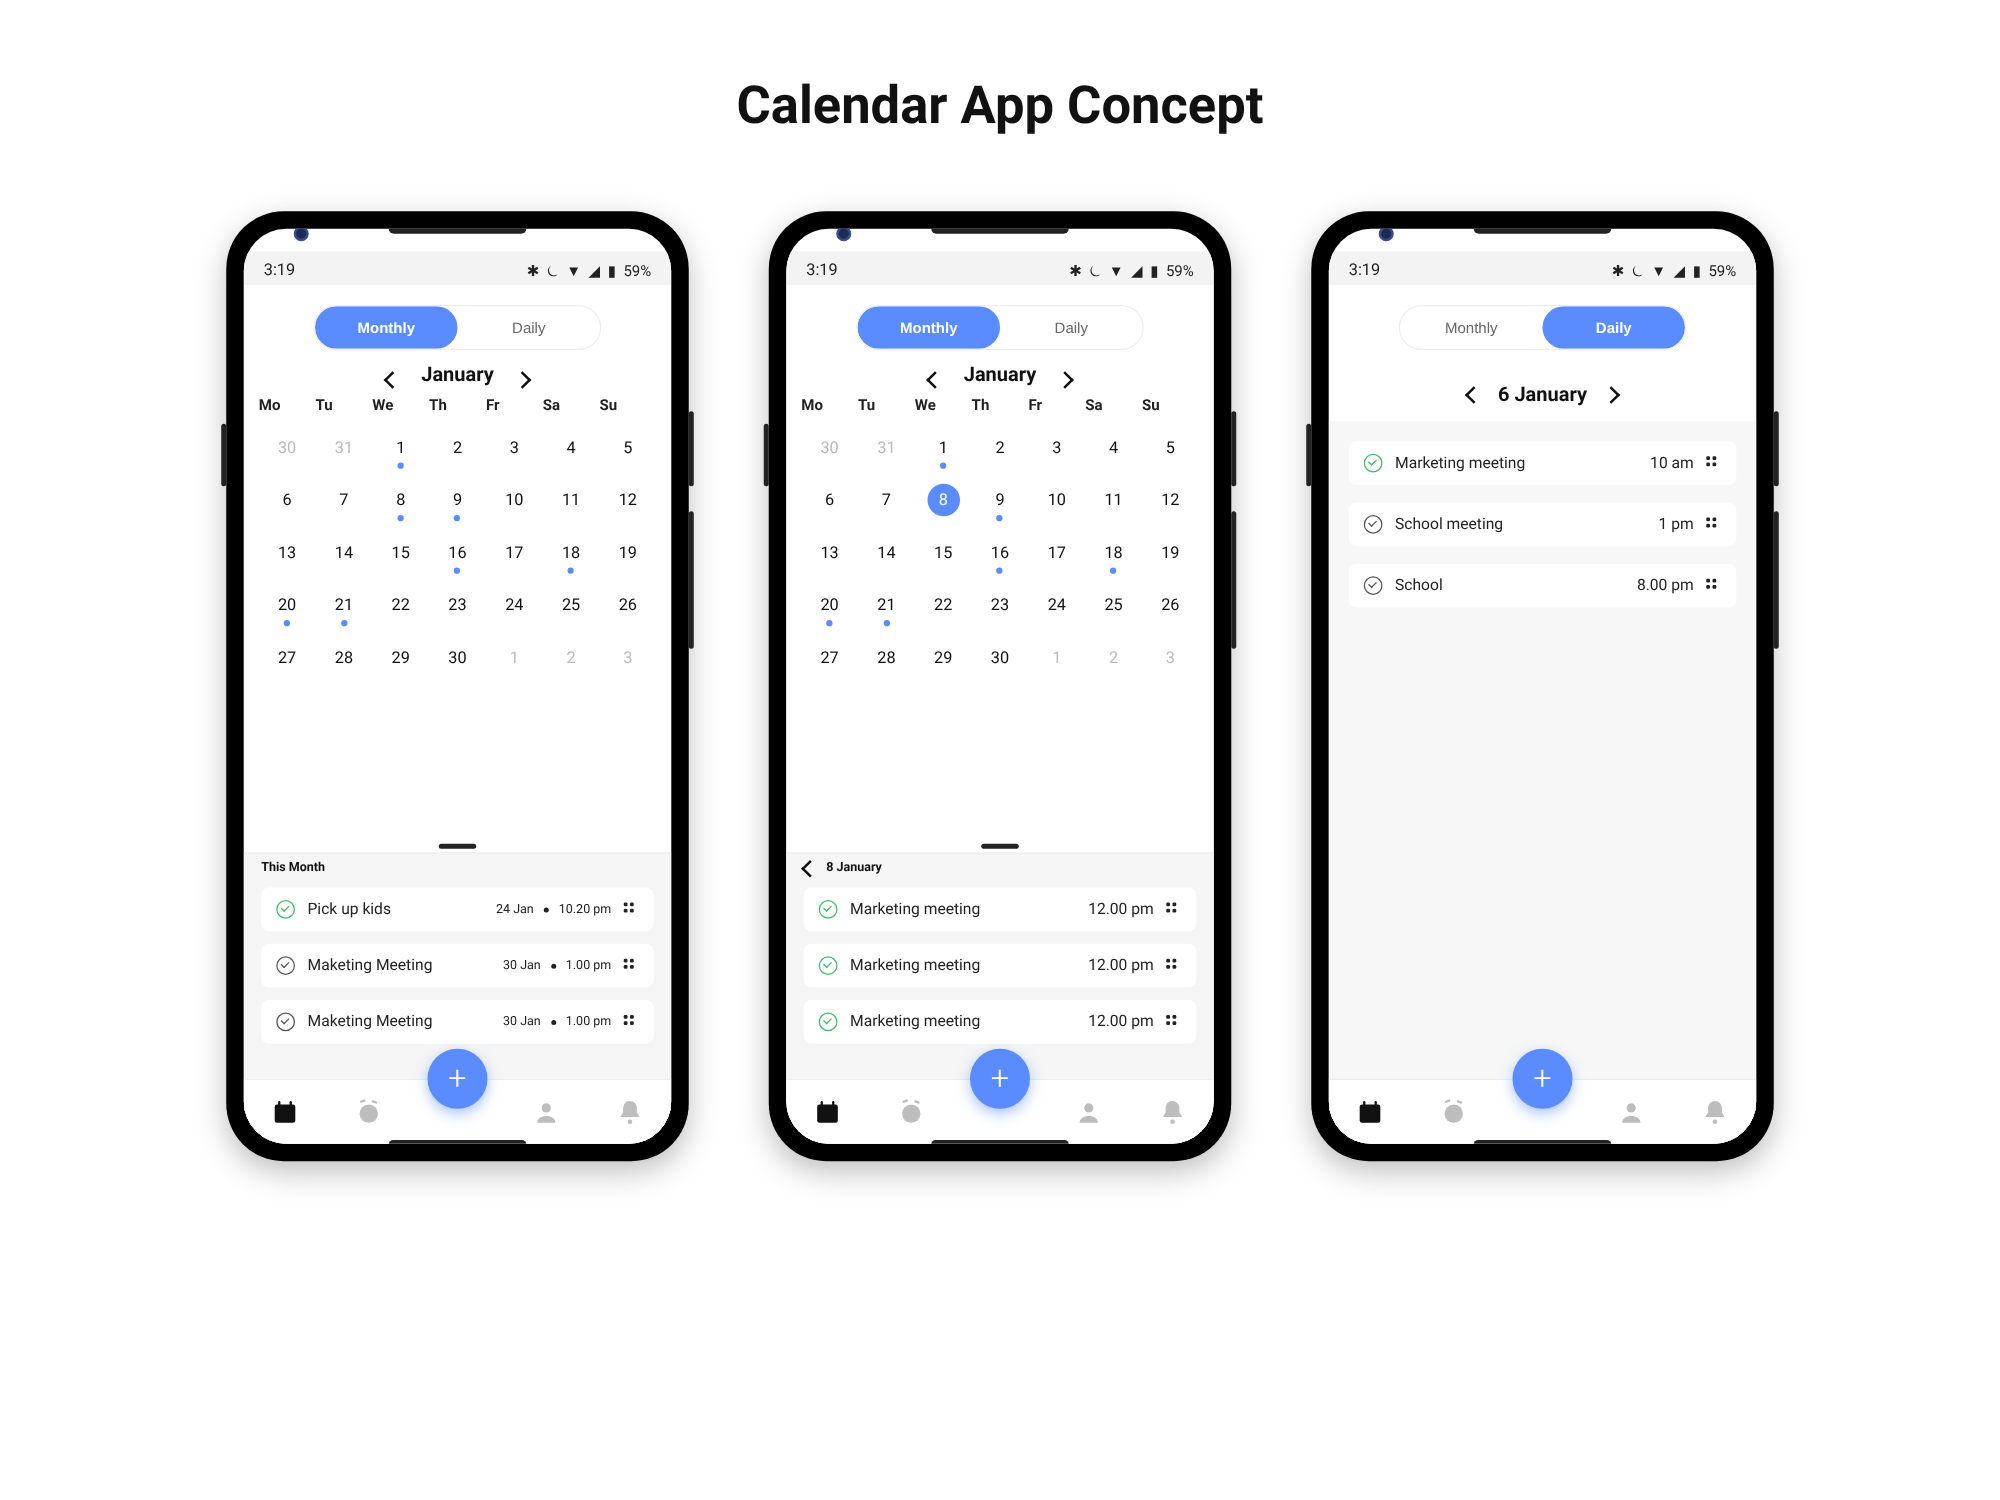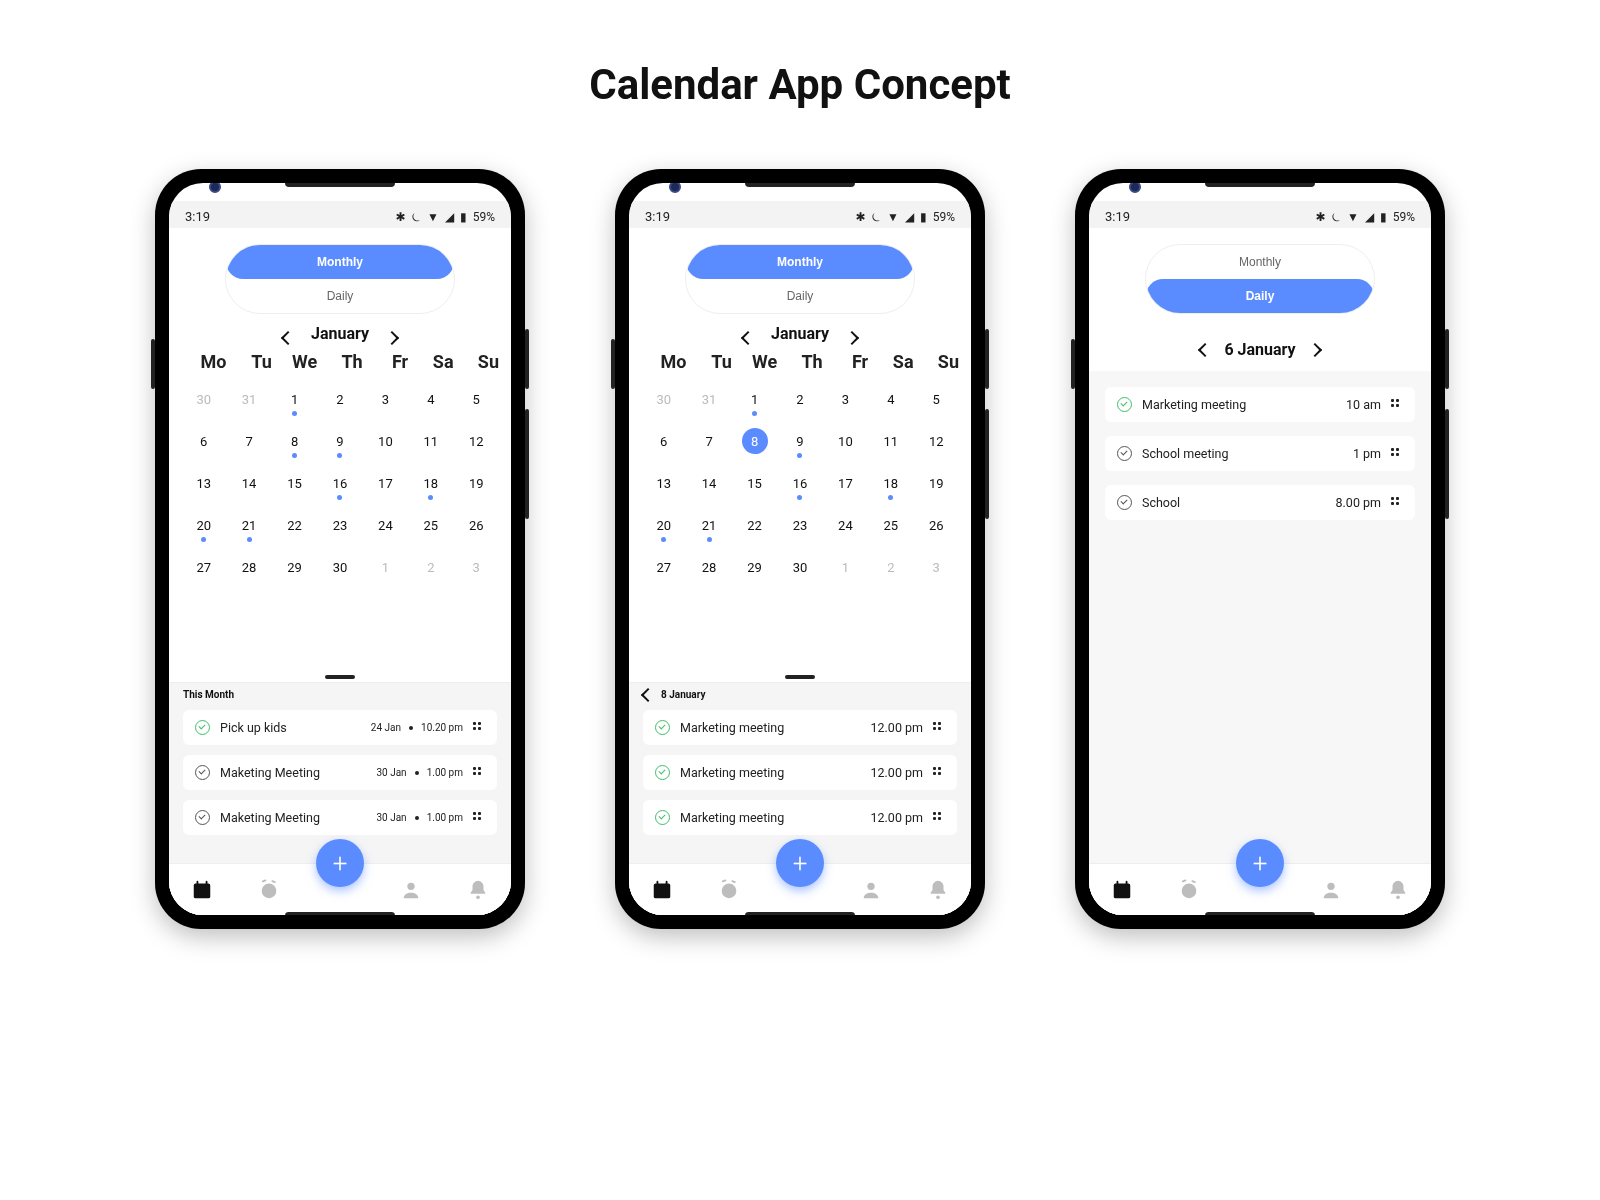--- a/index.html
+++ b/index.html
@@ -4,21 +4,21 @@
 <style>
   * { box-sizing: border-box; margin: 0; padding: 0; }
   body {
     font-family: -apple-system, BlinkMacSystemFont, 'Segoe UI', Roboto, Arial, sans-serif;
     background: #fff;
     width: 1600px; height: 1200px;
     transform-origin: 0 0;
   }
   .page-title { text-align: center; font-size: 42px; font-weight: 700; color:#111; padding: 60px 0 10px; }
   .frame {
-    display: flex; justify-content: center; gap: 90px; padding: 50px 60px;
+    display: flex; justify-content: center; gap: 64px; padding: 50px 60px;
   }
   .phone {
     width: 370px; height: 760px; background: #000; border-radius: 46px;
     position: relative; box-shadow: 0 8px 24px rgba(0,0,0,.25);
     padding: 14px;
   }
   .phone-side-btn { position:absolute; background:#222; border-radius:3px; }
   .phone-side-btn.right1 { right:-4px; top:160px; width:4px; height:60px; }
   .phone-side-btn.right2 { right:-4px; top:240px; width:4px; height:110px; }
   .phone-side-btn.left1 { left:-4px; top:170px; width:4px; height:50px; }
@@ -37,32 +37,32 @@
   .statusbar {
     display:flex; align-items:center; justify-content:space-between;
     padding: 8px 16px 4px; font-size: 13px; color:#222; background:#f3f3f3;
     margin-top:18px;
   }
   .status-right { display:flex; align-items:center; gap:6px; font-size:12px;}
 
   .content { flex:1; background:#fff; display:flex; flex-direction:column; position:relative;}
   .seg {
     display:flex; background:#fff; border:1px solid #eee; border-radius:999px;
-    width: 230px; margin: 16px auto 10px; overflow:hidden; font-size:12px;flex-direction:column;
+    width: 230px; margin: 16px auto 10px; overflow:hidden; font-size:12px;
   }
   .seg button {
     flex:1; border:0; background:transparent; padding:10px 4px; font-size:12px; cursor:pointer; color:#666;
   }
   .seg button.active { background:#5a8cff; color:#fff; font-weight:600; border-radius:999px;}
   .month-nav { display:flex; align-items:flex-end; justify-content:center; gap:18px; font-weight:700; font-size:16px; color:#111; margin-bottom:8px;}
   .chev { cursor:pointer; width:10px; height:10px; border:solid #111; border-width:0 2px 2px 0; display:inline-block; padding:3px;}
   .chev.left { transform: rotate(135deg);}
   .chev.right { transform: rotate(-45deg);}
 
-  .dow { display:grid; grid-template-columns: repeat(7,1fr); text-align:right; font-size:18px; color:#222; font-weight:700; padding:0 12px; margin-bottom:6px;}
+  .dow { display:grid; grid-template-columns: repeat(7,1fr); text-align:left; font-size:12px; color:#222; font-weight:700; padding:0 12px; margin-bottom:6px;}
   .grid { display:grid; grid-template-columns: repeat(7,1fr); grid-auto-rows: 42px; text-align:center; padding:0 12px;}
   .cell { position:relative; display:flex; align-items:center; justify-content:center; font-size:13px; color:#111; cursor:pointer;}
   .cell.muted { color:#bbb; }
   .cell .dot { position:absolute; bottom:4px; width:5px; height:5px; background:#5a8cff; border-radius:50%; }
   .cell .sel { width:26px;height:26px;border-radius:50%;background:#5a8cff;color:#fff;display:flex;align-items:center;justify-content:center;}
 
   .sheet { background:#f5f5f5; border-top:1px solid #eee; padding: 10px 14px 70px; position:relative; flex:0 0 auto;}
   .sheet .grab { width:30px; height:4px; background:#222; border-radius:2px; margin: -18px auto 10px;}
   .sheet-head { display:flex; align-items:center; gap:8px; font-weight:700; font-size:10px; color:#111; margin:6px 0 10px;}
   .event-row { background:#fff; border-radius:6px; display:flex; align-items:center; gap:10px; padding:10px 12px; margin-bottom:10px; font-size:12.5px;}

